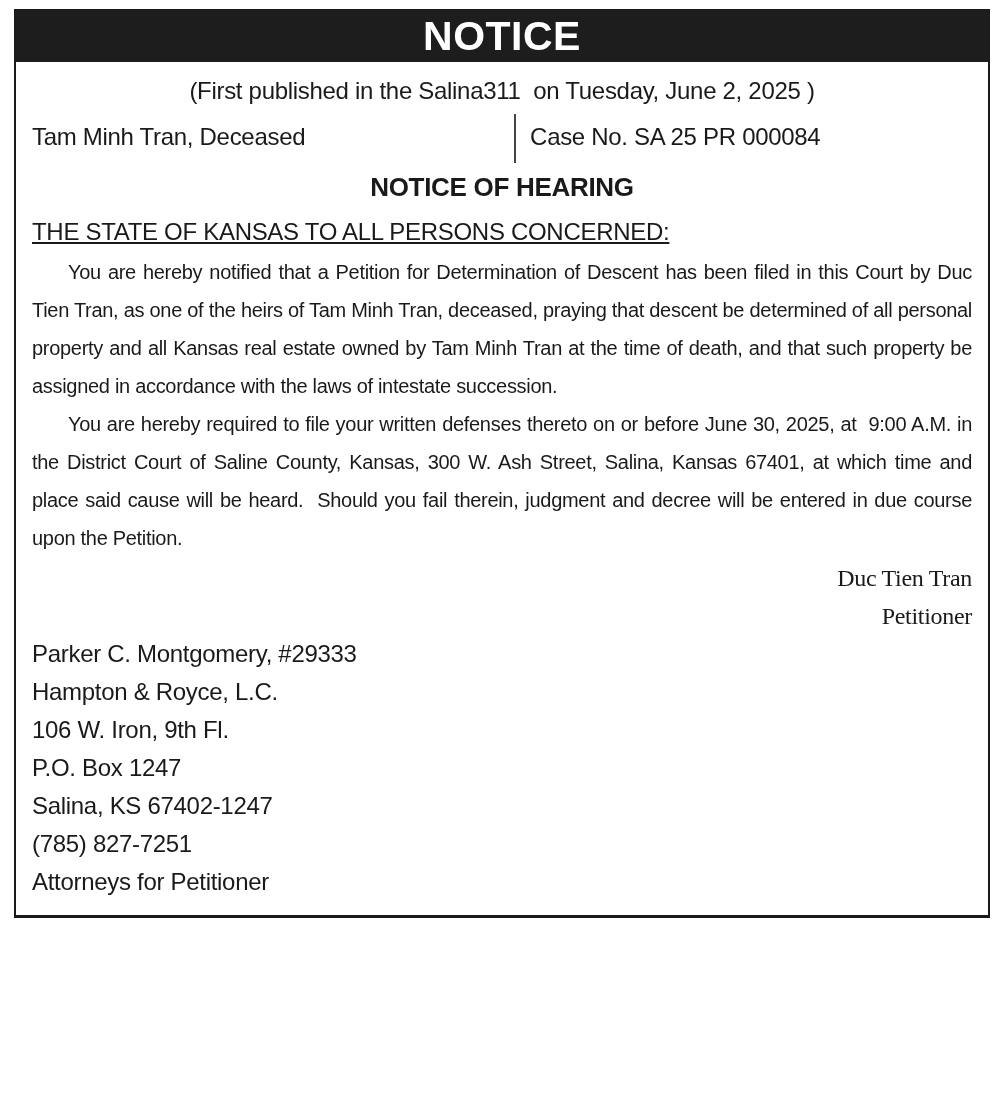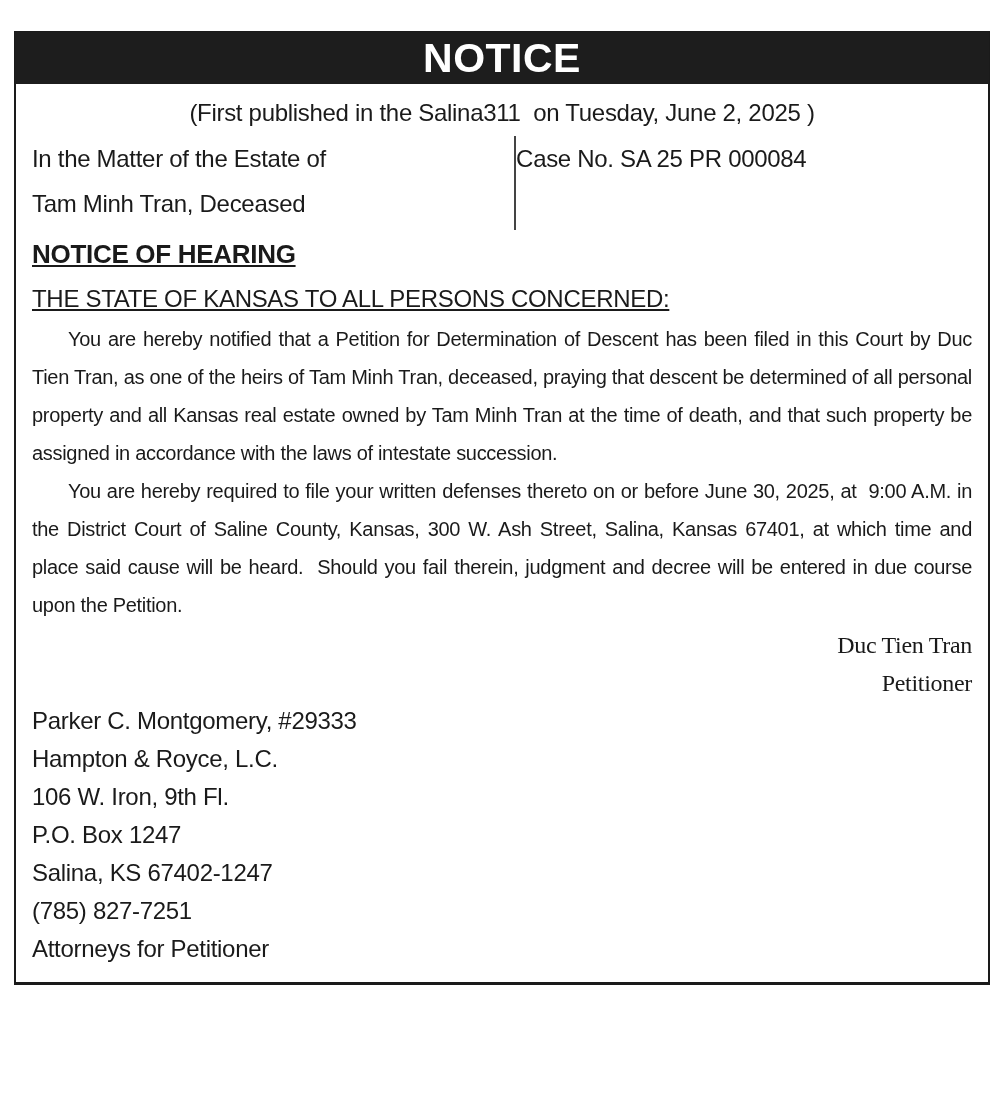--- a/index.html
+++ b/index.html
@@ -11,21 +11,21 @@
   }
   .page {
     width: 1006px;
     height: 1100px;
     background: #ffffff;
     position: relative;
   }
   .notice-box {
     position: absolute;
     left: 14px;
-    top: 31px;
+    top: 9px;
     width: 976px;
     border: 2px solid #1a1a1a;
     border-bottom-width: 3px;
     background: #ffffff;
   }
   .banner {
     background: #1d1d1d;
     height: 52px;
     display: flex;
     align-items: center;
@@ -61,30 +61,30 @@
   }
   .case-left {
     flex: 0 0 51.5%;
     border-right: 2px solid #444;
     font-size: 24px;
     line-height: 45px;
     padding-bottom: 4px;
   }
   .case-right {
     flex: 1;
+    padding-left: 14px;
     font-size: 24px;
     line-height: 45px;
   }
   .hearing-title {
-    text-align: left;
+    text-align: center;
     font-size: 26px;
     font-weight: bold;
     line-height: 44px;
     margin-top: 2px;
-    text-decoration: underline;
   }
   .salutation {
     font-size: 24px;
     line-height: 42px;
     margin-top: 2px;
     text-decoration: underline;
   }
   .body-para {
     font-size: 20px;
     line-height: 38px;
@@ -115,21 +115,20 @@
       <span class="banner-title">NOTICE</span>
     </div>
 
     <div class="content">
 
       <div class="published-line">(First published in the Salina311  on Tuesday, June 2, 2025 )</div>
 
 
       <div class="case-row">
         <div class="case-left">
-          <div>In the Matter of the Estate of</div>
           <div>Tam Minh Tran, Deceased</div>
         </div>
         <div class="case-right">
           <div>Case No. SA 25 PR 000084</div>
         </div>
       </div>
 
       <div class="hearing-title">NOTICE OF HEARING</div>
 
       <div class="salutation">THE STATE OF KANSAS TO ALL PERSONS CONCERNED:</div>

